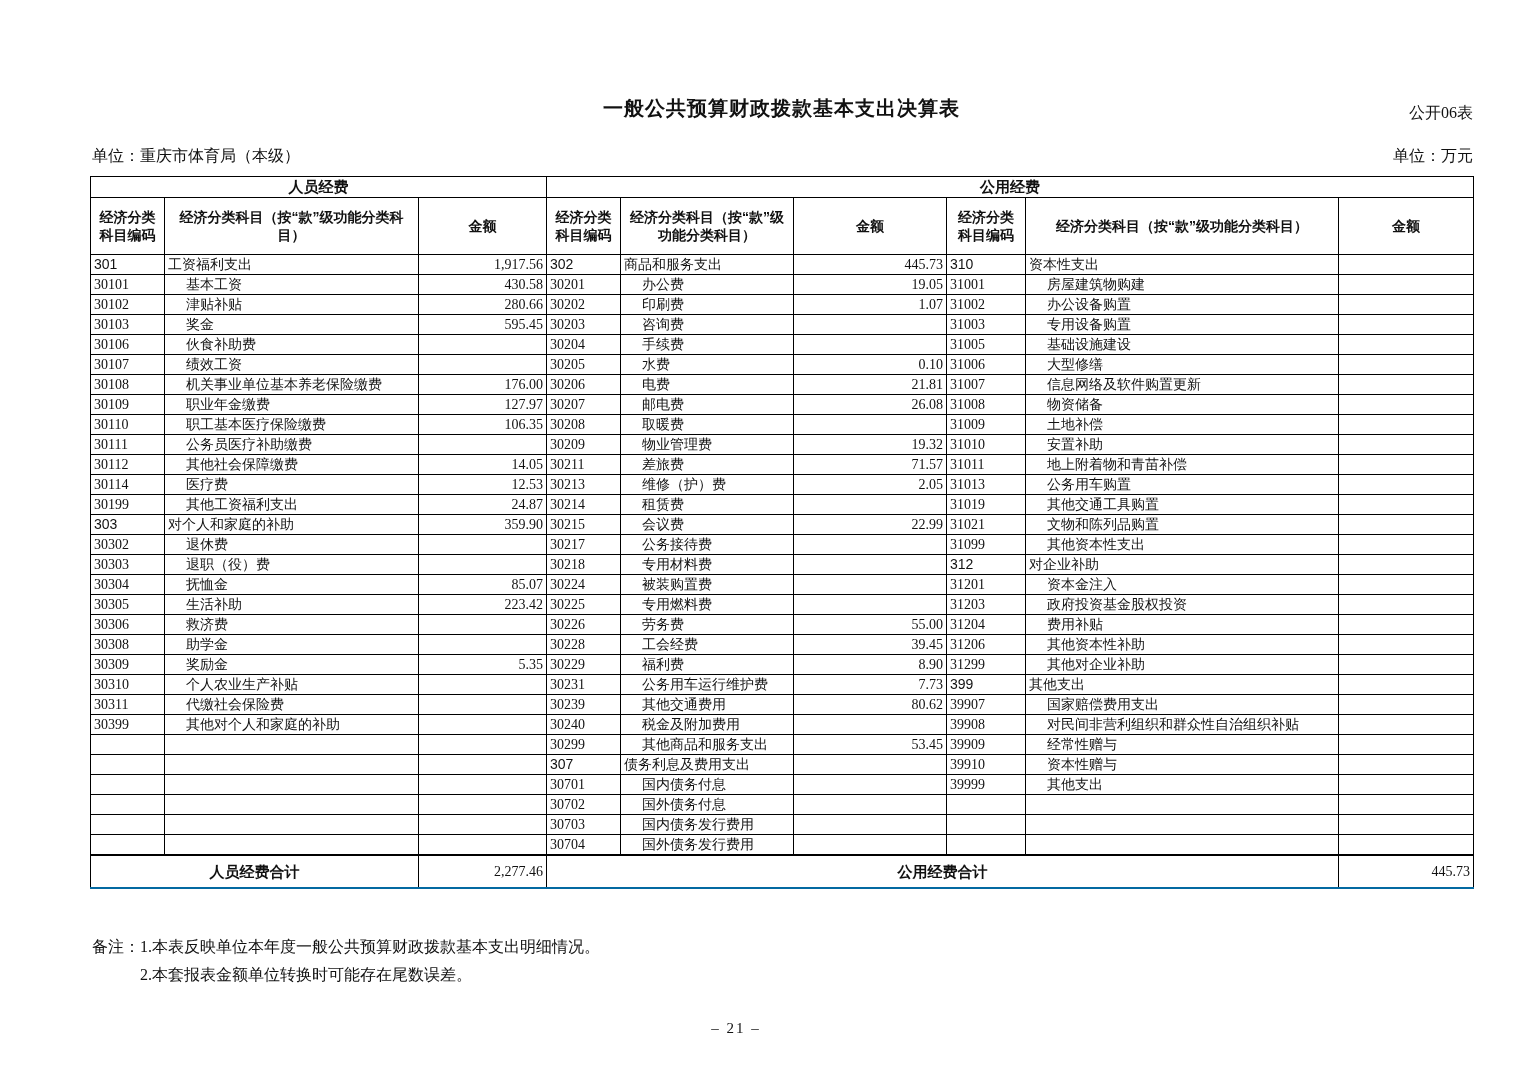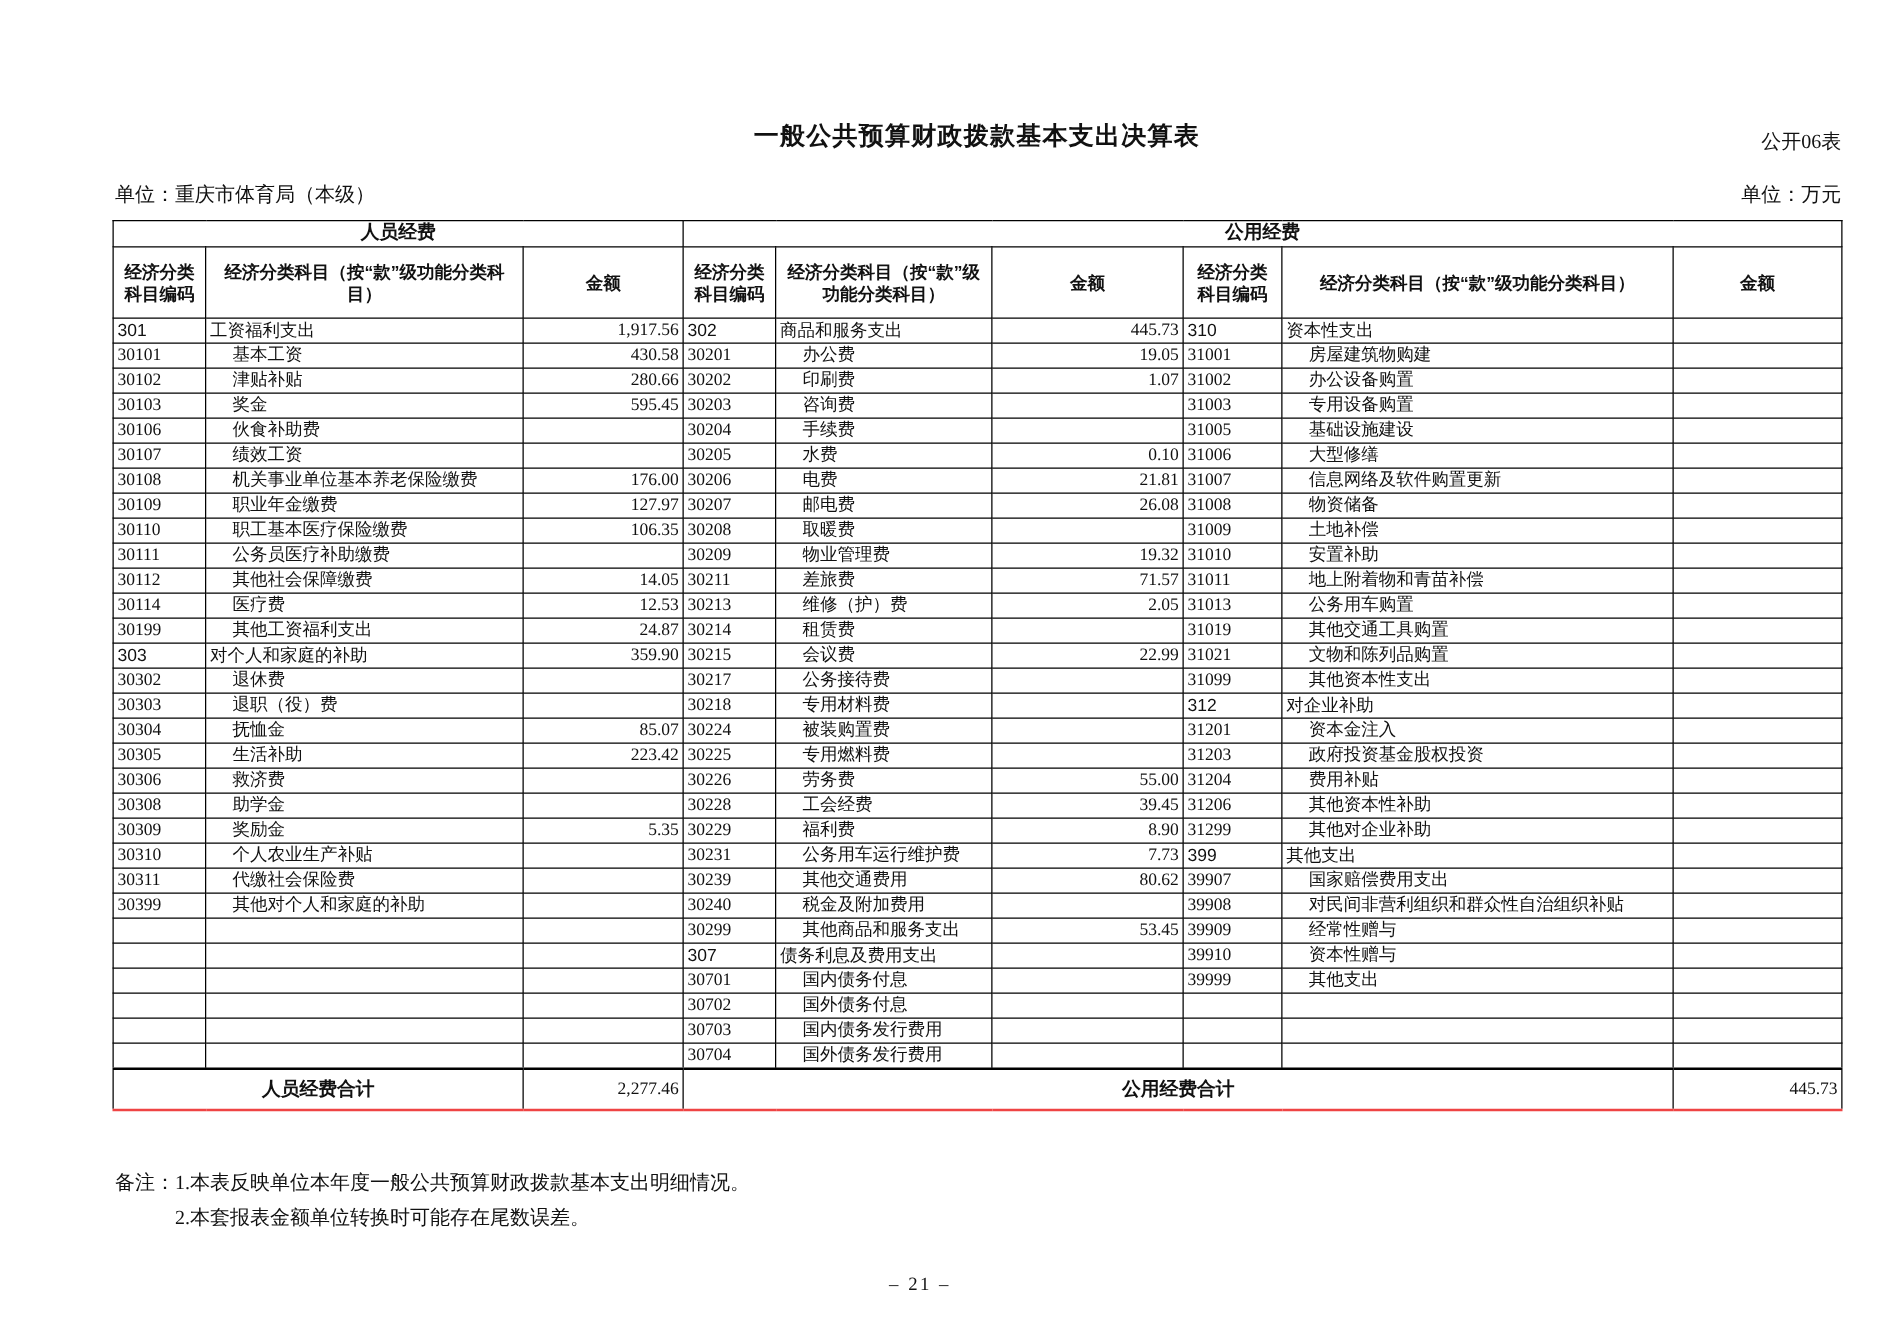--- a/index.html
+++ b/index.html
@@ -31,21 +31,21 @@
     position:absolute; left:90px; top:176px; width:1383px;
     border-collapse:collapse; table-layout:fixed;
   }
   table.budget td, table.budget th {
     border:1px solid #000; padding:0 3px;
     font-size:14px; font-weight:normal;
     overflow:hidden; white-space:nowrap;
   }
   tr.gh td {
     height:20px; text-align:center; font-weight:bold; font-size:15px;
-    font-family:Liberation Mono, monospace;
+    font-family:Liberation Serif, serif;
     line-height:20px;
   }
   tr.ch td {
     height:57px; text-align:center; vertical-align:middle;
     font-weight:bold; font-size:14px; line-height:1.3;
     white-space:normal;
     font-family:"Liberation Sans","DejaVu Sans",sans-serif;
   }
   tr.ch td.pre { white-space:pre-line; }
 
@@ -54,21 +54,21 @@
   td.name { text-align:left; }
   td.name.ind { padding-left:21px; }
   td.amt  { text-align:right; padding-right:2px; }
   td.cat  {
     font-weight:bold;
     font-family:"Liberation Sans","DejaVu Sans",sans-serif;
   }
 
   tr.totals td {
     height:31px; font-size:15px;
-    border-top:2px solid #000; border-bottom:2px solid #ef4444;
+    border-top:2px solid #000; border-bottom:2px solid #0369a1;
     line-height:31px;
   }
   tr.totals td.lbl {
     text-align:center; font-weight:bold;
     font-family:"Liberation Sans","DejaVu Sans",sans-serif;
   }
   tr.totals td.amt { font-size:14px; }
 
   .notes {
     position:absolute; left:92px; top:933px; width:1380px;

